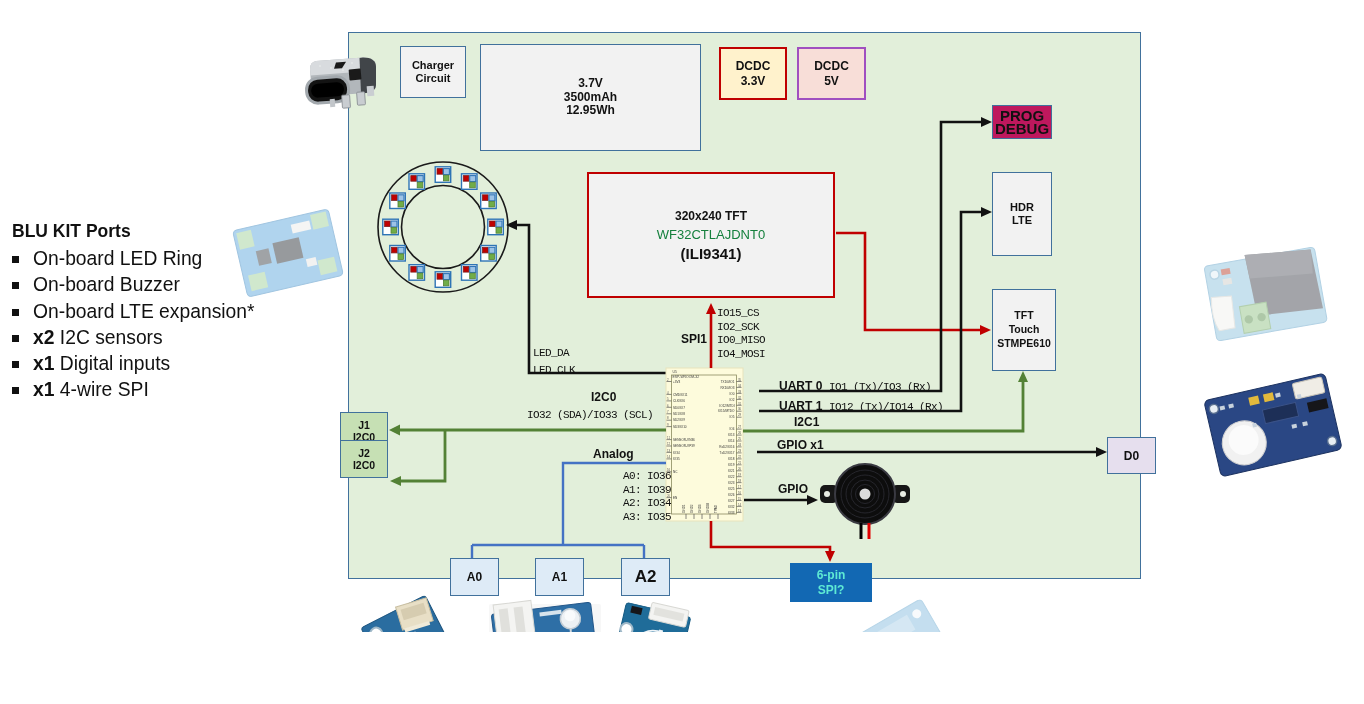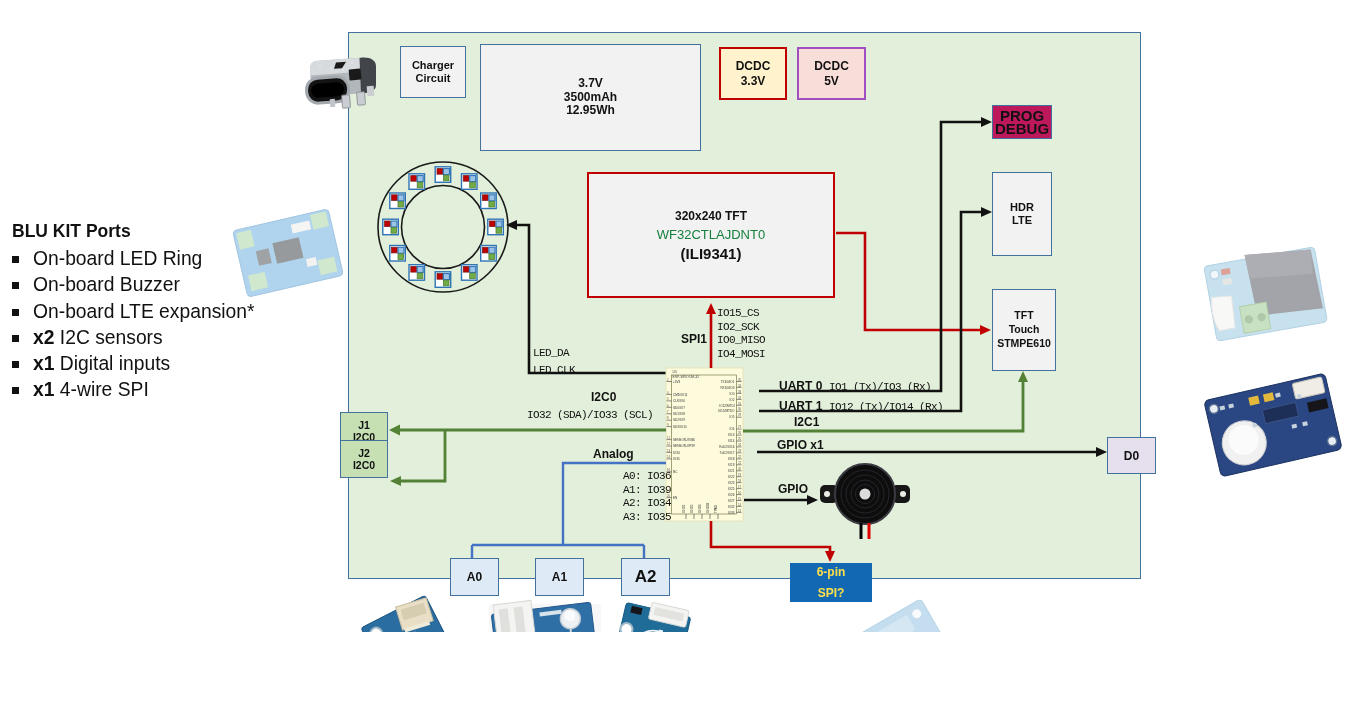--- a/index.html
+++ b/index.html
@@ -312,21 +312,21 @@
 <div class="box" style="left:340px;top:440px;width:48px;height:38px;background:#c6e0b4;border:1.4px solid #41719c;font-size:10.5px;line-height:12.5px;">J2<br>I2C0</div>
 
 <div class="box" style="left:450px;top:558px;width:49px;height:38px;background:#deebf7;border:1.4px solid #41719c;font-size:12px;">A0</div>
 
 <div class="box" style="left:535px;top:558px;width:49px;height:38px;background:#deebf7;border:1.4px solid #41719c;font-size:12px;">A1</div>
 
 <div class="box" style="left:621px;top:558px;width:49px;height:38px;background:#deebf7;border:1.4px solid #41719c;font-size:17px;">A2</div>
 
 <div class="box" style="left:1107px;top:437px;width:49px;height:37px;background:#e6dfee;border:1.4px solid #41719c;font-size:12px;">D0</div>
 
-<div class="box" style="left:790px;top:563px;width:82px;height:39px;background:#1268b3;color:#fde047;font-size:12px;line-height:21px;">6-pin<br>SPI?</div>
+<div class="box" style="left:790px;top:563px;width:82px;height:39px;background:#1268b3;color:#5eead4;font-size:12px;line-height:15px;">6-pin<br>SPI?</div>
 
 <div class="lbl b" style="left:12px;top:223px;font-size:17.5px;">BLU KIT Ports</div>
 
 <div class="lbl" style="left:12px;top:246px;font-size:19.3px;line-height:26.3px;">
 <div><span class="bu"></span>On-board LED Ring</div>
 <div><span class="bu"></span>On-board Buzzer</div>
 <div><span class="bu"></span>On-board LTE expansion*</div>
 <div><span class="bu"></span><span class="b">x2</span> I2C sensors</div>
 <div><span class="bu"></span><span class="b">x1</span> Digital inputs</div>
 <div><span class="bu"></span><span class="b">x1</span> 4-wire SPI</div>

